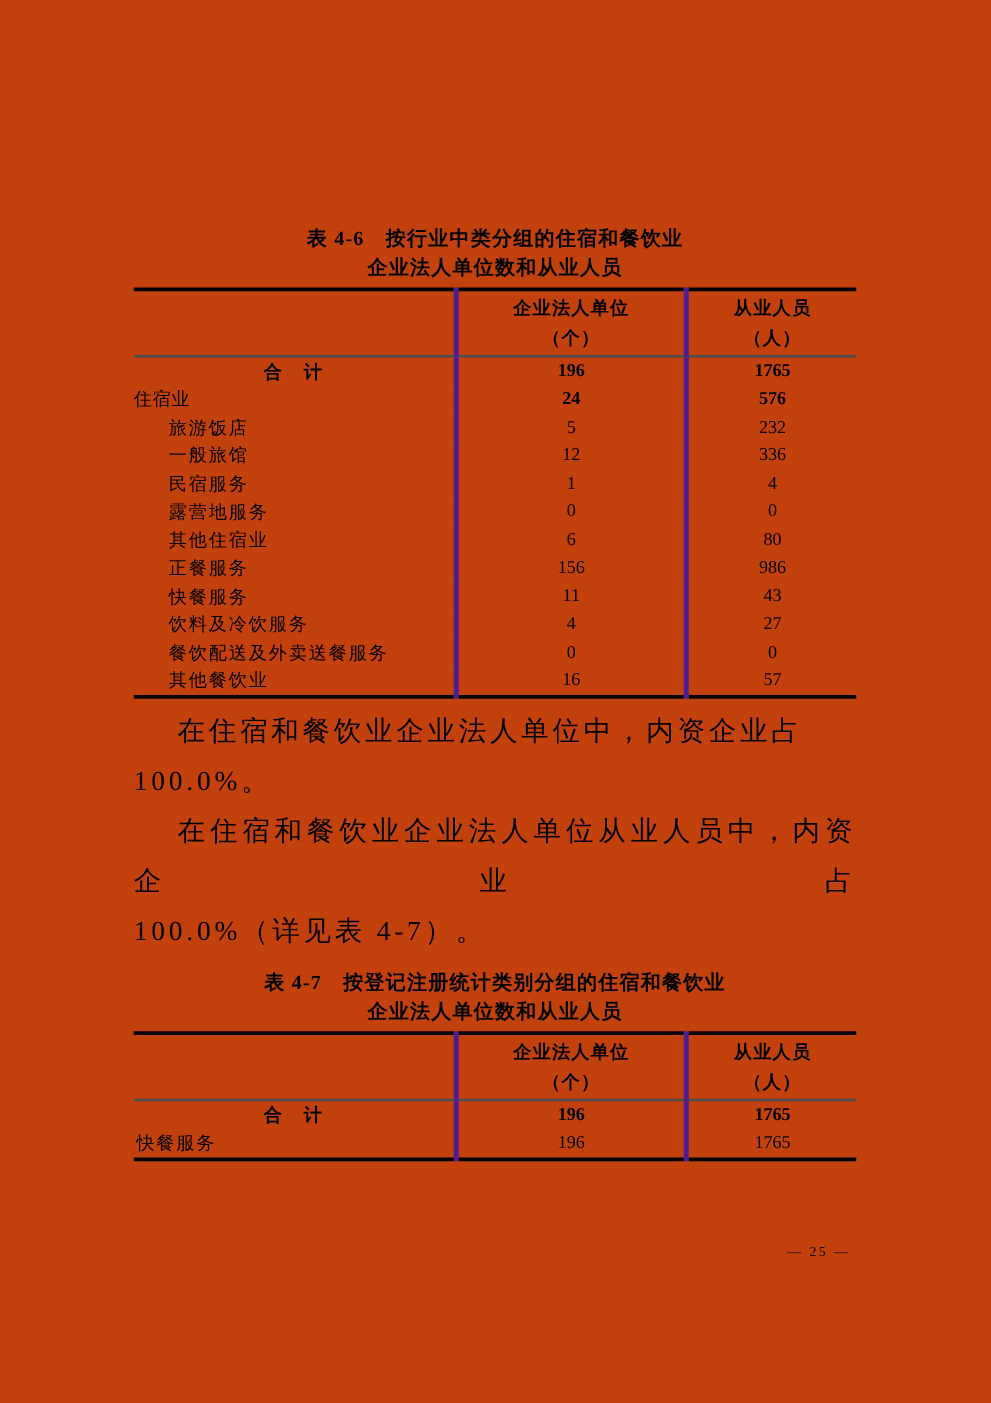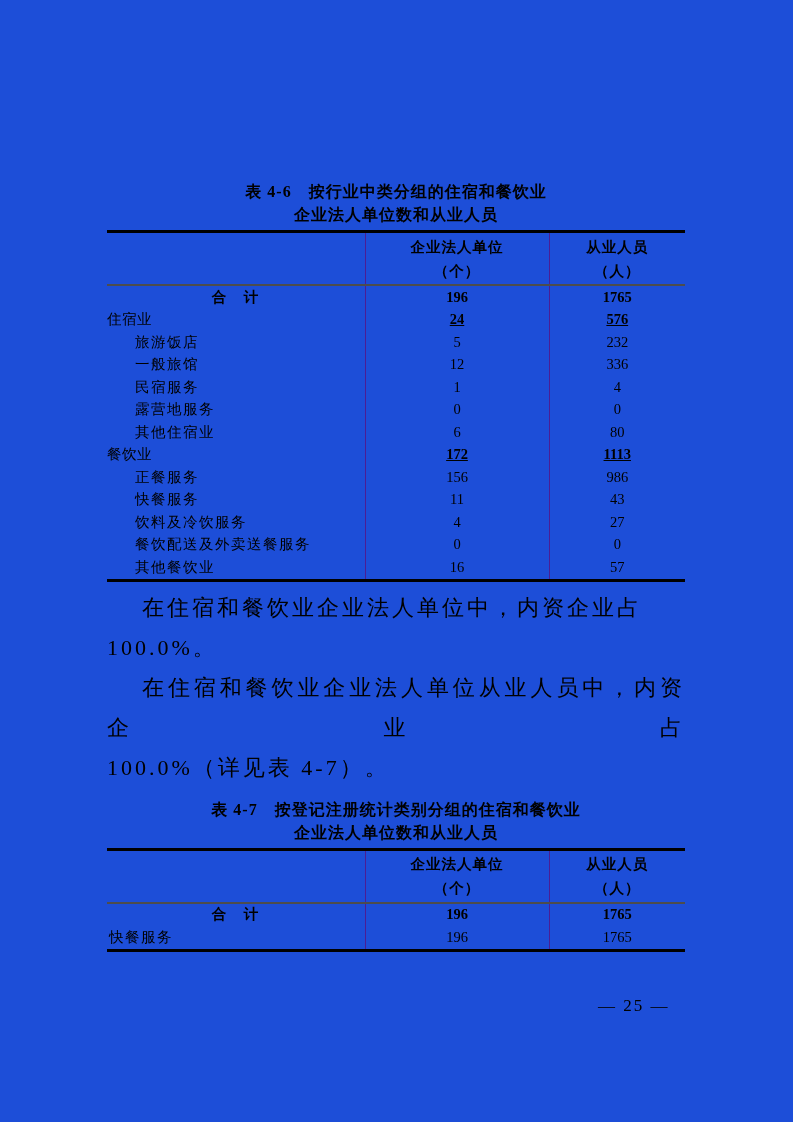--- a/index.html
+++ b/index.html
@@ -1,18 +1,18 @@
 <!DOCTYPE html>
 <html><head>
 <meta charset="utf-8">
 <style>
   html,body { margin:0; padding:0; background:#ffffff; }
   .page {
     position:relative; width:793px; height:1122px; margin:0 auto;
-    background:#1d4ed8; color:#000; overflow:hidden;
+    background:#c2410c; color:#000; overflow:hidden;
     font-family:"Liberation Serif","DejaVu Serif",serif;
   }
   .content { position:absolute; left:107px; top:0; width:578px; }
 
   
   .tbl-title {
     margin-top:180px; text-align:center; font-weight:bold;
     font-size:16px; line-height:23px; letter-spacing:1px;
   }
   .tbl-title.second { margin-top:10px; }
@@ -24,45 +24,45 @@
     border-top:3px solid #000; border-bottom:3px solid #000;
   }
   table.stat col.c1 { width:258px; }
   table.stat col.c2 { width:184px; }
   table.stat col.c3 { width:136px; }
   table.stat thead th {
     height:51px; vertical-align:middle; text-align:center;
     font-weight:bold; font-size:14.5px; line-height:24px; letter-spacing:1px;
     padding:0; border-bottom:2px solid #4d4d4d;
   }
-  table.stat .c-mid, table.stat .c-last { border-left:1px solid #4c1d95; }
+  table.stat .c-mid, table.stat .c-last { border-left:4px solid #4c1d95; }
   table.stat tbody td {
     height:22.5px; padding:0; font-size:14.5px; vertical-align:middle;
   }
   td.c-label { text-align:left; letter-spacing:1.5px; padding-left:2px;margin-top:47px; }
   td.c-num   { text-align:center; letter-spacing:0; }
   tr.row-total td.c-label { text-align:center; font-weight:bold; padding-left:0; }
   tr.row-total td.c-num   { font-weight:bold; }
   tr.row-group td.c-label { font-weight:normal; letter-spacing:0.5px; }
-  tr.row-group td.c-num   { font-weight:bold;text-decoration:underline; }
+  tr.row-group td.c-num   { font-weight:bold; }
   tr.row-sub   td.c-label { padding-left:28px; }
   tr.row-plain td.c-label { padding-left:2px; }
 
   
   .para {
     margin:0; font-size:22px; line-height:40px; letter-spacing:3px;
   }
   .para.first { margin-top:6px; }
   .para .indent { text-indent:35px; }
   .para .just { text-align:justify; text-align-last:justify; text-indent:35px; }
 
   
   .page-num {
-    position:absolute; top:996px; left:598px; width:80px;
-    font-size:17px; letter-spacing:2px;
+    position:absolute; top:996px; left:615px; width:80px;
+    text-align:center; font-size:11px; letter-spacing:2px;
     font-family:"Liberation Serif","DejaVu Serif",serif;
   }
 </style>
 </head>
 <body>
 
 <div class="page">
   <div class="content">
 
     <div class="tbl-title">
@@ -118,25 +118,20 @@
           <tr class="row-sub">
             <td class="c-label">露营地服务</td>
             <td class="c-num c-mid">0</td>
             <td class="c-num c-last">0</td>
           </tr>
           <tr class="row-sub">
             <td class="c-label">其他住宿业</td>
             <td class="c-num c-mid">6</td>
             <td class="c-num c-last">80</td>
           </tr>
-          <tr class="row-group">
-            <td class="c-label">餐饮业</td>
-            <td class="c-num c-mid">172</td>
-            <td class="c-num c-last">1113</td>
-          </tr>
           <tr class="row-sub">
             <td class="c-label">正餐服务</td>
             <td class="c-num c-mid">156</td>
             <td class="c-num c-last">986</td>
           </tr>
           <tr class="row-sub">
             <td class="c-label">快餐服务</td>
             <td class="c-num c-mid">11</td>
             <td class="c-num c-last">43</td>
           </tr>

